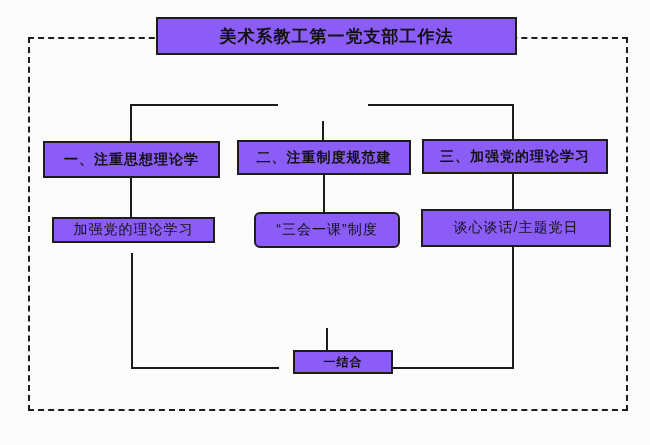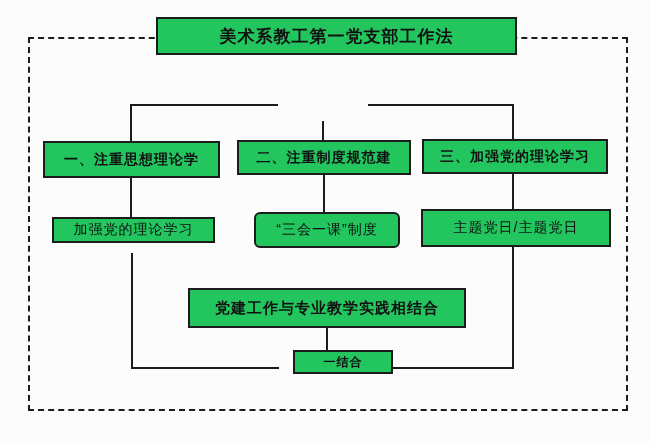--- a/index.html
+++ b/index.html
@@ -16,21 +16,21 @@
   }
   .dashed-frame{
     position:absolute;
     border:2px dashed #1c1c1c;
     box-sizing:border-box;
   }
   .node{
     position:absolute;
     box-sizing:border-box;
     border:2px solid #1c1c1c;
-    background:#22c55e;
+    background:#8b5cf6;
     display:flex;align-items:center;justify-content:center;
     text-align:center;
     white-space:nowrap;
     letter-spacing:1px;
     z-index:2;
   }
   .bold{font-weight:bold;}
   .line{
     position:absolute;
     background:#1c1c1c;
@@ -62,19 +62,18 @@
 
   <div class="node bold" style="left:156px;top:17px;width:361px;height:38px;font-size:17px;">美术系教工第一党支部工作法</div>
 
 
   <div class="node bold" style="left:43px;top:141px;width:177px;height:37px;font-size:14px;">一、注重思想理论学</div>
   <div class="node bold" style="left:237px;top:140px;width:174px;height:35px;font-size:14px;">二、注重制度规范建</div>
   <div class="node bold" style="left:422px;top:139px;width:186px;height:35px;font-size:14px;">三、加强党的理论学习</div>
 
   <div class="node" style="left:52px;top:217px;width:163px;height:26px;font-size:14px;">加强党的理论学习</div>
   <div class="node" style="left:254px;top:212px;width:146px;height:36px;font-size:14px;border-radius:6px;">“三会一课”制度</div>
-  <div class="node" style="left:421px;top:209px;width:190px;height:38px;font-size:14px;">主题党日/主题党日</div>
+  <div class="node" style="left:421px;top:209px;width:190px;height:38px;font-size:14px;">谈心谈话/主题党日</div>
 
-  <div class="node bold" style="left:188px;top:288px;width:278px;height:40px;font-size:15px;">党建工作与专业教学实践相结合</div>
 
   <div class="node bold" style="left:293px;top:350px;width:100px;height:24px;font-size:12px;">一结合</div>
 
 </div>
 
 </body></html>

